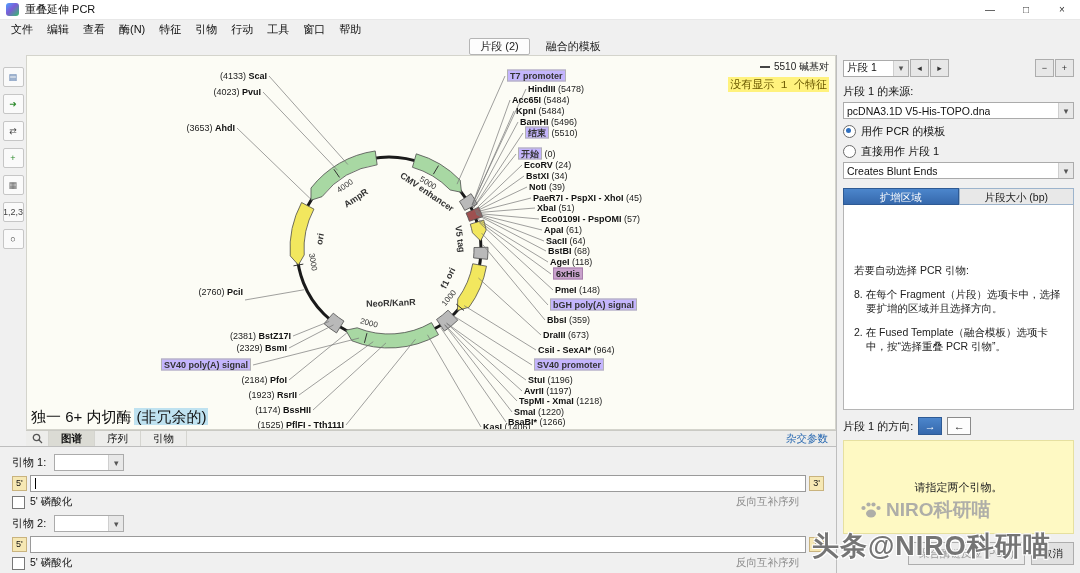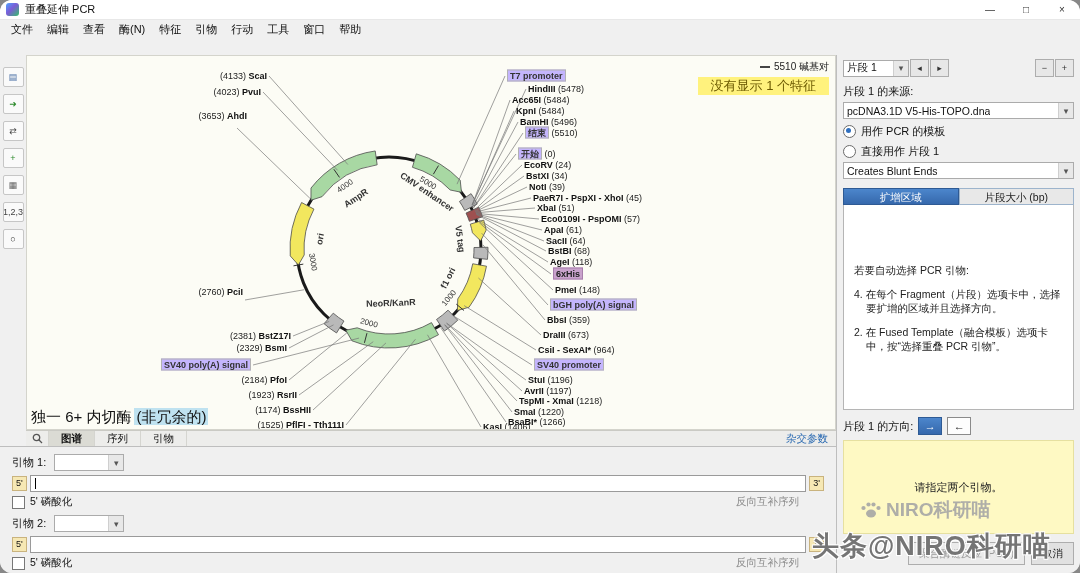--- a/index.html
+++ b/index.html
@@ -1,16 +1,16 @@
 <!DOCTYPE html>
 <html><head>
 <meta charset="utf-8">
 <style>
   html,body{margin:0;padding:0;background:#888;}
-  #app{position:relative;width:1080px;height:573px;background:#F0F0F0;font-family:"Liberation Sans",sans-serif;font-size:11px;color:#111;overflow:hidden;border-radius:12px;}
+  #app{position:relative;width:1080px;height:573px;background:#F0F0F0;font-family:"Liberation Sans",sans-serif;font-size:11px;color:#111;overflow:hidden;}
   
   .titlebar{position:absolute;left:0;top:0;right:0;height:20px;background:#FFFFFF;display:flex;align-items:center;padding-left:6px;gap:6px;box-sizing:border-box;border-bottom:1px solid #E8E8E8;}
   .app-icon{width:13px;height:13px;border-radius:3px;background:linear-gradient(135deg,#4DA3FF 0%,#7B5CD6 45%,#35C06A 100%);}
   .title-text{font-size:11px;}
   .win-controls{margin-left:auto;display:flex;height:100%;}
   .win-btn{width:36px;height:100%;display:flex;align-items:center;justify-content:center;font-size:10px;color:#333;}
   
   .menubar{position:absolute;left:0;top:20px;right:0;height:18px;background:#F0F0F0;display:flex;align-items:center;padding-left:4px;}
   .menu-item{padding:0 7px;font-size:11px;}
   
@@ -27,21 +27,21 @@
   .site-label{position:absolute;white-space:nowrap;font-size:9px;line-height:11px;color:#111;}
   .site-label .nm{font-weight:bold;}
   .site-label .nm.boxed{background:#c4b5fd;border:1px solid #B2B2B2;padding:0 2px;color:#333;}
   .site-label .nm.tag{background:#C9A2CC;border:1px solid #A87FAC;color:#222;}
   .site-label .ps{font-weight:normal;color:#222;}
   .feat-label{position:absolute;white-space:nowrap;font-size:9px;font-weight:bold;color:#333;}
   .tick-label{position:absolute;white-space:nowrap;font-size:8px;color:#333;}
   .map-info{position:absolute;right:6px;top:4px;text-align:right;}
   .bp-line{font-size:10px;color:#222;display:flex;align-items:center;gap:4px;justify-content:flex-end;}
   .len-icon{display:inline-block;width:10px;height:2px;background:#444;}
-  .hidden-feat{display:inline-block;margin-top:3px;background:#FFF27D;color:#6B5900;font-size:13px;padding:0 13px;}
+  .hidden-feat{display:inline-block;margin-top:3px;background:#FFF27D;color:#6B5900;font-size:11px;padding:0 2px;font-family:Liberation Mono, monospace;}
   .unique-row{position:absolute;left:4px;bottom:2px;font-size:15px;color:#111;}
   .unique-note{background:#BFE2F0;padding:0 2px;margin-left:3px;}
   
   #map-bottombar{position:absolute;left:26px;top:430px;width:810px;height:16px;background:#EDEDEB;border-top:1px solid #CACAC4;display:flex;align-items:center;font-size:10.5px;box-sizing:border-box;}
   .search-btn{width:22px;height:100%;display:flex;align-items:center;justify-content:center;border-right:1px solid #D5D5D0;}
   .map-tab{padding:0 12px;height:100%;display:flex;align-items:center;border-right:1px solid #D5D5D0;}
   .map-tab.active{background:#DBDBD4;font-weight:bold;}
   .hyb-link{margin-left:auto;margin-right:8px;color:#2667B0;}
   
   #right-panel{position:absolute;left:836px;top:55px;width:244px;height:518px;background:#F0F0F0;border-left:1px solid #BEBEBE;box-sizing:border-box;padding:4px 6px;}
@@ -106,20 +106,24 @@
       <span class="menu-item">查看</span>
       <span class="menu-item">酶(N)</span>
       <span class="menu-item">特征</span>
       <span class="menu-item">引物</span>
       <span class="menu-item">行动</span>
       <span class="menu-item">工具</span>
       <span class="menu-item">窗口</span>
       <span class="menu-item">帮助</span>
     </div>
 
+  <div class="tabrow">
+    <span class="top-tab active">片段  (2)</span>
+    <span class="top-tab">融合的模板</span>
+  </div>
 
   <div id="left-toolbar">
       <span class="tool-btn" style="color: rgb(74, 111, 165);">▤</span>
       <span class="tool-btn" style="color: rgb(46, 139, 46);">➜</span>
       <span class="tool-btn" style="color: rgb(68, 68, 68);">⇄</span>
       <span class="tool-btn" style="color: rgb(46, 139, 46);">+</span>
       <span class="tool-btn" style="color: rgb(102, 102, 102);">▦</span>
       <span class="tool-btn" style="color: rgb(68, 68, 68);">1,2,3</span>
       <span class="tool-btn" style="color: rgb(51, 51, 51);">○</span>
     </div>
@@ -192,21 +196,21 @@
         <div class="feat-label" style="left: 421px; top: 222px; transform: translate(-50%, -50%) rotate(-64deg);">f1 ori</div>
         <div class="feat-label" style="left: 364px; top: 247px; transform: translate(-50%, -50%) rotate(-2deg);">NeoR/KanR</div>
         <div class="feat-label" style="left: 293px; top: 183px; transform: translate(-50%, -50%) rotate(-80deg);">ori</div>
         <div class="tick-label" style="left: 421.555px; top: 241.807px; transform: translate(-50%, -50%) rotate(-50.6642deg);">1000</div>
         <div class="tick-label" style="left: 342.498px; top: 267.489px; transform: translate(-50%, -50%) rotate(14.6715deg);">2000</div>
         <div class="tick-label" style="left: 286.168px; top: 206.361px; transform: translate(-50%, -50%) rotate(80.0073deg);">3000</div>
         <div class="tick-label" style="left: 318.213px; top: 129.662px; transform: translate(-50%, -50%) rotate(-34.657deg);">4000</div>
         <div class="tick-label" style="left: 401.287px; top: 126.777px; transform: translate(-50%, -50%) rotate(30.6788deg);">5000</div>
         <div class="site-label" style="left: 240px; top: 20px; transform: translate(-100%, -50%);"><span class="ps">(4133) </span><span class="nm">ScaI</span></div>
         <div class="site-label" style="left: 234px; top: 36px; transform: translate(-100%, -50%);"><span class="ps">(4023) </span><span class="nm">PvuI</span></div>
-        <div class="site-label" style="left: 208px; top: 60px; transform: translate(-100%, -50%); margin-left: 12px;"><span class="ps">(3653) </span><span class="nm">AhdI</span></div>
+        <div class="site-label" style="left: 208px; top: 72px; transform: translate(-100%, -50%);"><span class="ps">(3653) </span><span class="nm">AhdI</span></div>
         <div class="site-label" style="left: 216px; top: 236px; transform: translate(-100%, -50%);"><span class="ps">(2760) </span><span class="nm">PciI</span></div>
         <div class="site-label" style="left: 264px; top: 280px; transform: translate(-100%, -50%);"><span class="ps">(2381) </span><span class="nm">BstZ17I</span></div>
         <div class="site-label" style="left: 260px; top: 292px; transform: translate(-100%, -50%);"><span class="ps">(2329) </span><span class="nm">BsmI</span></div>
         <div class="site-label" style="left: 224px; top: 309px; transform: translate(-100%, -50%);"><span class="nm boxed">SV40 poly(A) signal</span></div>
         <div class="site-label" style="left: 260px; top: 324px; transform: translate(-100%, -50%);"><span class="ps">(2184) </span><span class="nm">PfoI</span></div>
         <div class="site-label" style="left: 270px; top: 339px; transform: translate(-100%, -50%);"><span class="ps">(1923) </span><span class="nm">RsrII</span></div>
         <div class="site-label" style="left: 284px; top: 354px; transform: translate(-100%, -50%);"><span class="ps">(1174) </span><span class="nm">BssHII</span></div>
         <div class="site-label" style="left: 317px; top: 369px; transform: translate(-100%, -50%);"><span class="ps">(1525) </span><span class="nm">PflFI - Tth111I</span></div>
         <div class="site-label" style="left: 480px; top: 20px; transform: translate(0px, -50%);"><span class="nm boxed">T7 promoter</span></div>
         <div class="site-label" style="left: 501px; top: 33px; transform: translate(0px, -50%);"><span class="nm">HindIII</span><span class="ps"> (5478)</span></div>
@@ -289,21 +293,21 @@
     </div>
     <div class="combo full">
         <span class="combo-val">Creates Blunt Ends</span>
       </div>
     <div class="subtabs">
       <span class="subtab active">扩增区域</span>
       <span class="subtab">片段大小 (bp)</span>
     </div>
     <div class="instructions">
       <p>若要自动选择 PCR 引物:</p>
-      <p class="step">4. 在每个 Fragment（片段）选项卡中，选择要扩增的区域并且选择方向。</p>
+      <p class="step">8. 在每个 Fragment（片段）选项卡中，选择要扩增的区域并且选择方向。</p>
       <p class="step">2. 在 Fused Template（融合模板）选项卡中，按“选择重叠 PCR 引物”。</p>
     </div>
     <div class="dir-row">
       <span>片段 1 的方向:</span>
       <span class="dir-btn active">→</span>
       <span class="dir-btn">←</span>
     </div>
     <div class="warn-box">请指定两个引物。</div>
     <div class="footer-btns">
       <span class="btn disabled">聚合酶链反应  (PCR)</span>

